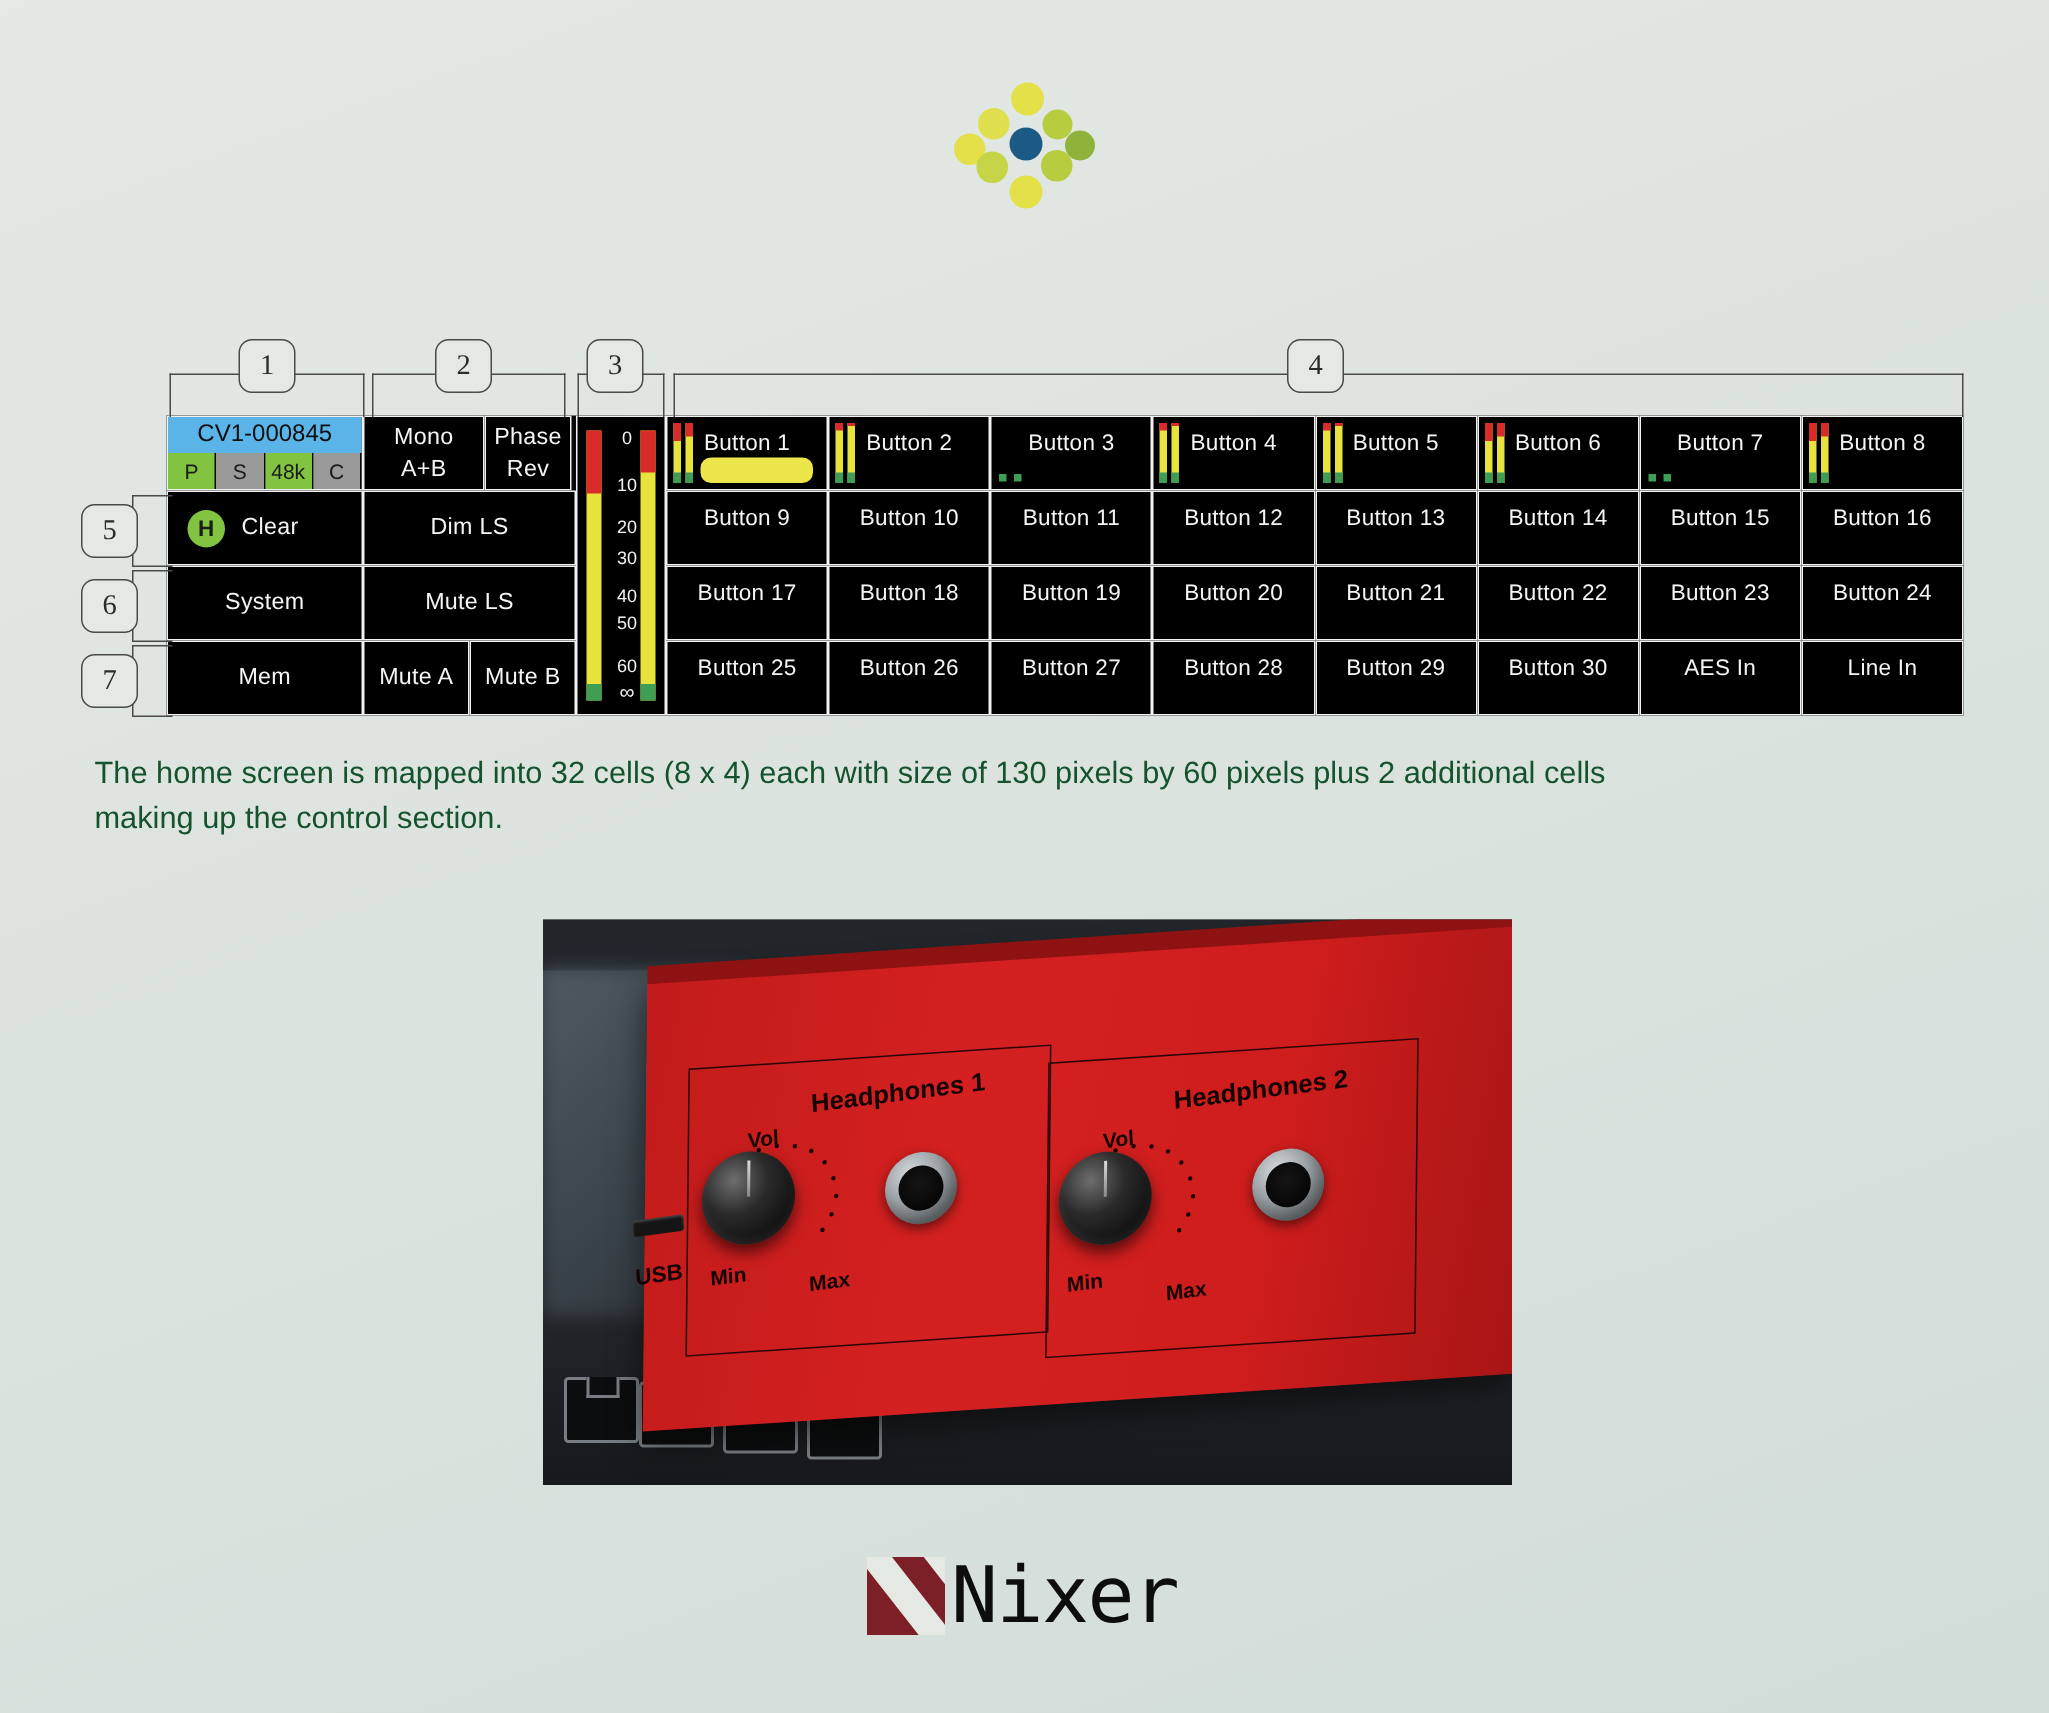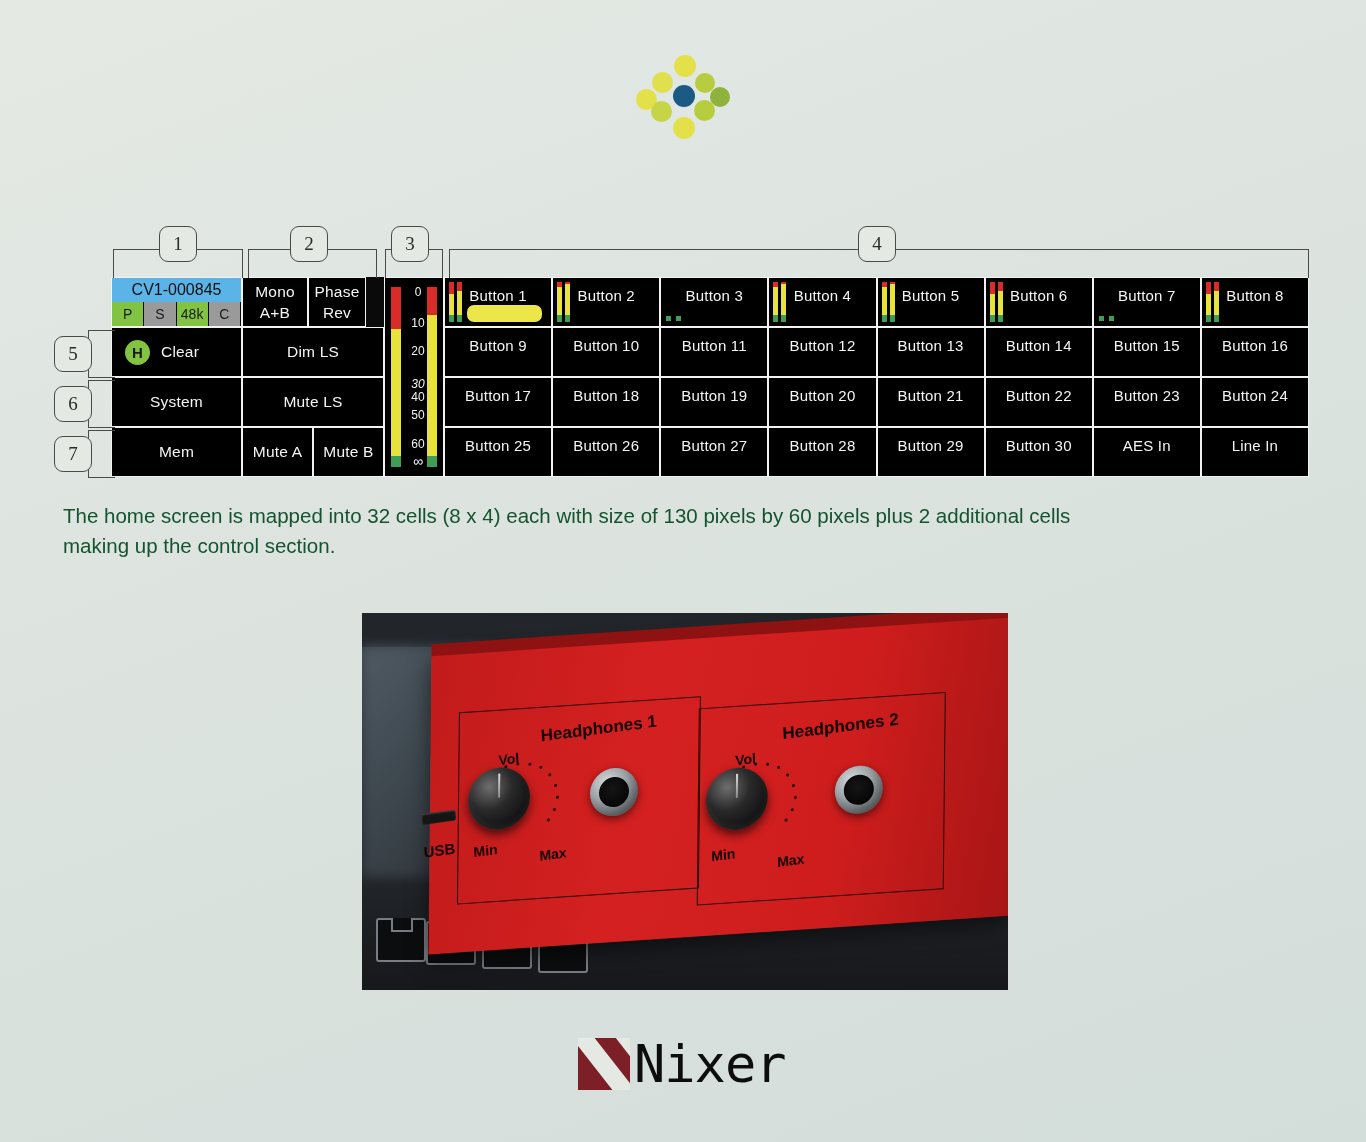--- a/index.html
+++ b/index.html
@@ -189,21 +189,21 @@
     <div class="ctrl-row">
       <div id="status-cell">
         <div id="device-id">CV1-000845</div>
         <div id="status-flags">
           <div class="flag on">P</div>
           <div class="flag off">S</div>
           <div class="flag on">48k</div>
           <div class="flag off">C</div>
         </div>
       </div>
-      <div class="cell" style="width:66px;flex-direction:column;line-height:21px;">
+      <div class="cell" style="width:81px;flex-direction:column;line-height:21px;">
         <span>Mono</span>
         <span>A+B</span>
       </div>
       <div class="cell" style="width:58px;flex-direction:column;line-height:21px;">
         <span>Phase</span>
         <span>Rev</span>
       </div>
     </div>
 
     <div class="ctrl-row">
@@ -244,21 +244,21 @@
       <span class="seg-green"></span>
     </div>
     <div class="meter-bar" style="left:42px;">
       <span class="seg-red" style="height:28px;"></span>
       <span class="seg-green"></span>
     </div>
     <div id="meter-scale">
       <span style="top:7px;">0</span>
       <span style="top:38px;">10</span>
       <span style="top:66px;">20</span>
-      <span style="top:99px;font-style:italic;">30</span>
+      <span style="top:87px;">30</span>
       <span style="top:112px;">40</span>
       <span style="top:130px;">50</span>
       <span style="top:159px;">60</span>
       <span style="top:175px;font-size:14px;">∞</span>
     </div>
   </div>
 
   <div id="button-grid">
       <div class="cell btn-cell">
         <div class="mini-meter">

